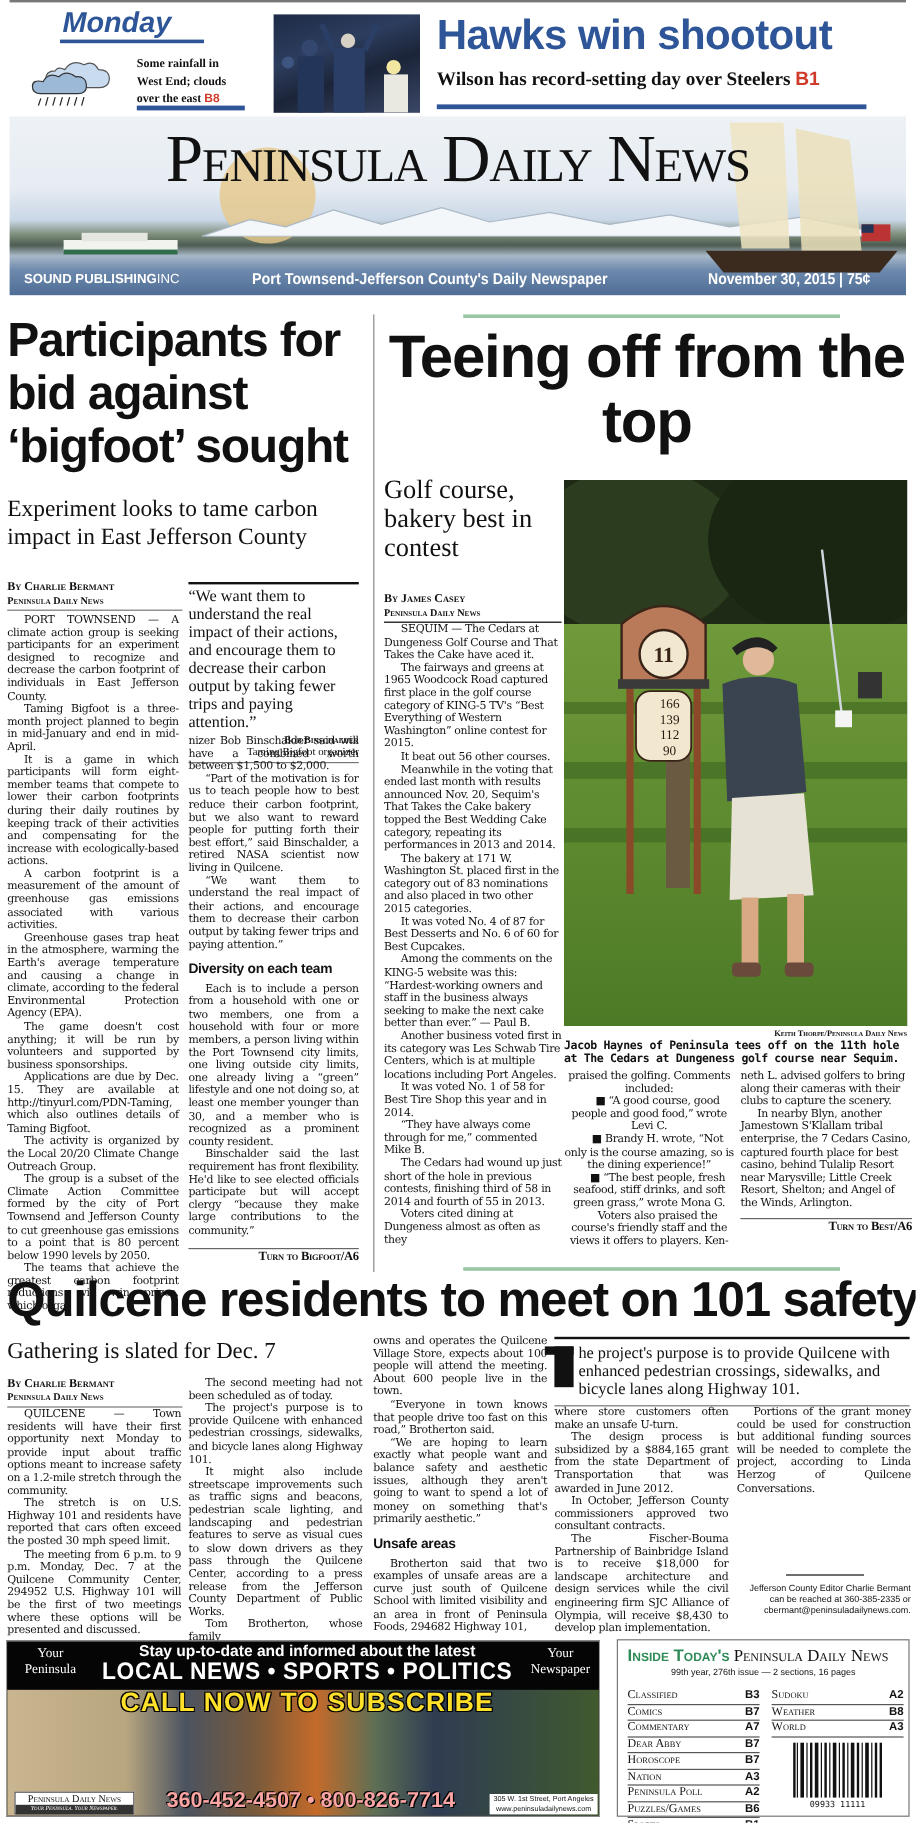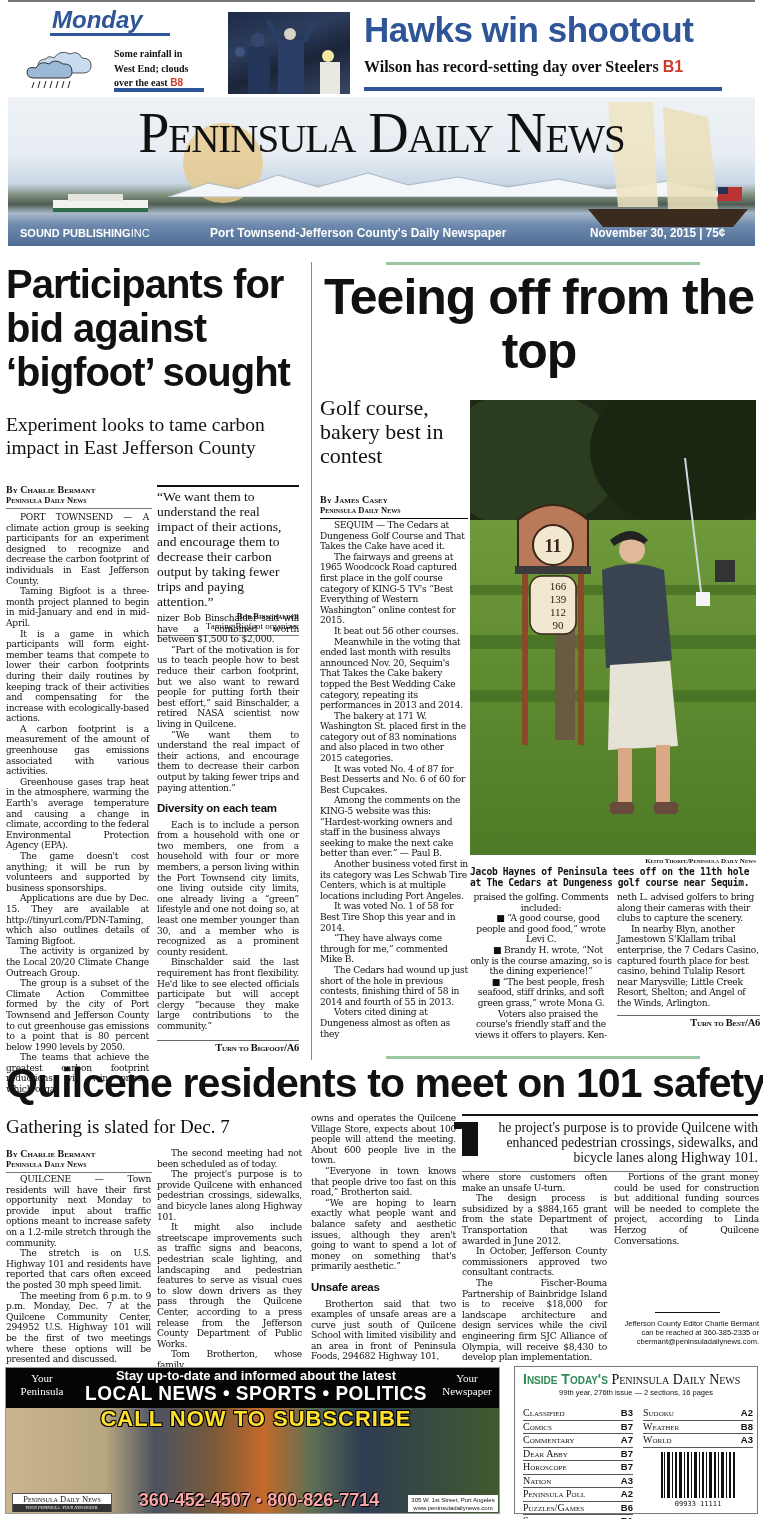--- a/index.html
+++ b/index.html
@@ -70,21 +70,21 @@
   
   #quil-head{left:6px;top:1060px;width:754px;font-family:"Liberation Sans",sans-serif;font-weight:bold;font-size:41px;line-height:46px;letter-spacing:-0.9px;white-space:nowrap;}
   #quil-deck{left:6px;top:1116px;font-family:"Liberation Serif",serif;font-size:19px;}
   #quil-byline{left:6px;top:1148px;width:146px;}
   #quil-col1{left:6px;top:1174px;width:145px;}
   #quil-col2{left:157px;top:1148px;width:145px;}
   #quil-col3{left:311px;top:1113px;width:145px;}
   #quil-pull{left:462px;top:1114px;width:296px;border-top:2px solid #111;border-bottom:1px solid #777;padding:4px 0 6px 0;}
   #quil-pull-T{float:left;width:16px;height:34px;background:#111;margin:2px 4px 0 0;position:relative;}
   #quil-pull-T::before{content:"";position:absolute;left:-8px;top:0;width:24px;height:7px;background:#111;}
-  #quil-pull-text{font-family:"Liberation Serif",serif;font-size:13.6px;line-height:15px;text-align:right;}
+  #quil-pull-text{font-family:"Liberation Serif",serif;font-size:13.6px;line-height:15px;}
   #quil-col4{left:462px;top:1172px;width:145px;}
   #quil-col5{left:614px;top:1172px;width:145px;}
   #quil-contact{left:614px;top:1319px;width:145px;border-top:0;font-family:"Liberation Sans",sans-serif;font-size:7.5px;line-height:9px;text-align:right;}
   #quil-contact-rule{left:655px;top:1312px;width:65px;height:1px;background:#111;}
 
   
   #ad{left:5px;top:1367px;width:495px;height:147px;background:#111;overflow:hidden;border:1px solid #999;}
   #ad-top{left:0;top:0;width:495px;height:40px;background:#050505;}
   #ad-your-left{left:6px;top:4px;width:60px;text-align:center;font-family:"Liberation Serif",serif;font-size:11px;line-height:13px;color:#fff;}
   #ad-your-right{left:430px;top:4px;width:62px;text-align:center;font-family:"Liberation Serif",serif;font-size:11px;line-height:13px;color:#fff;}

